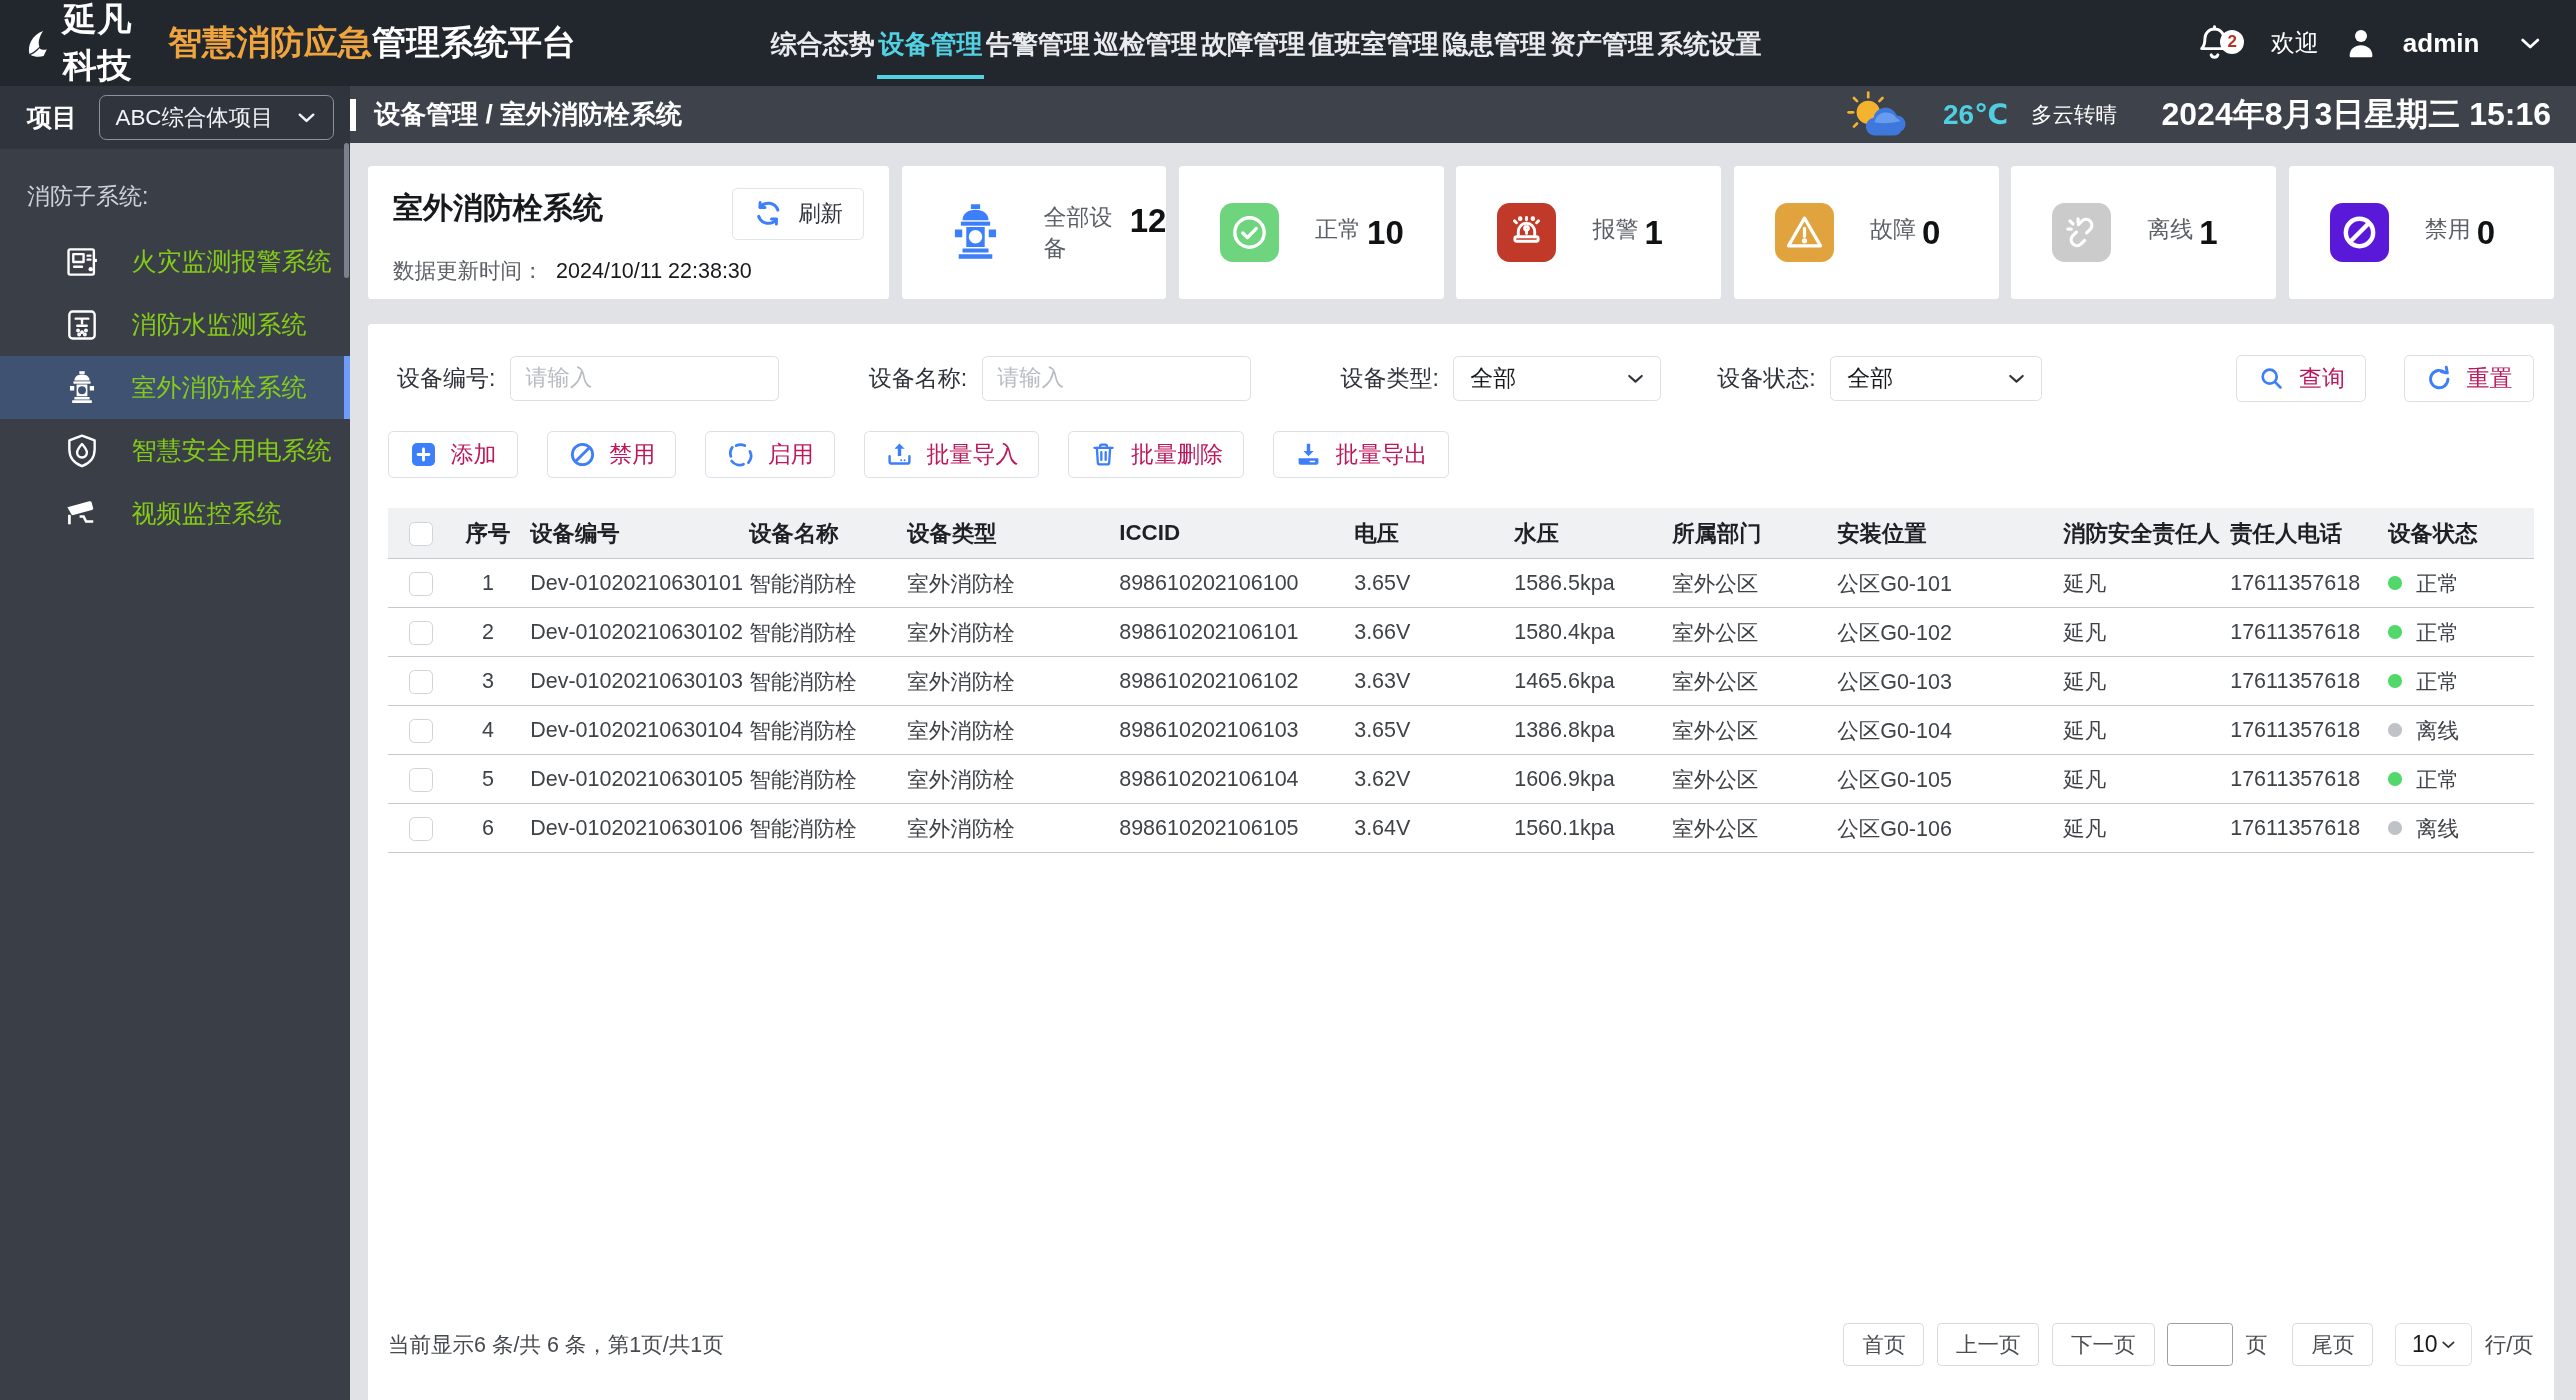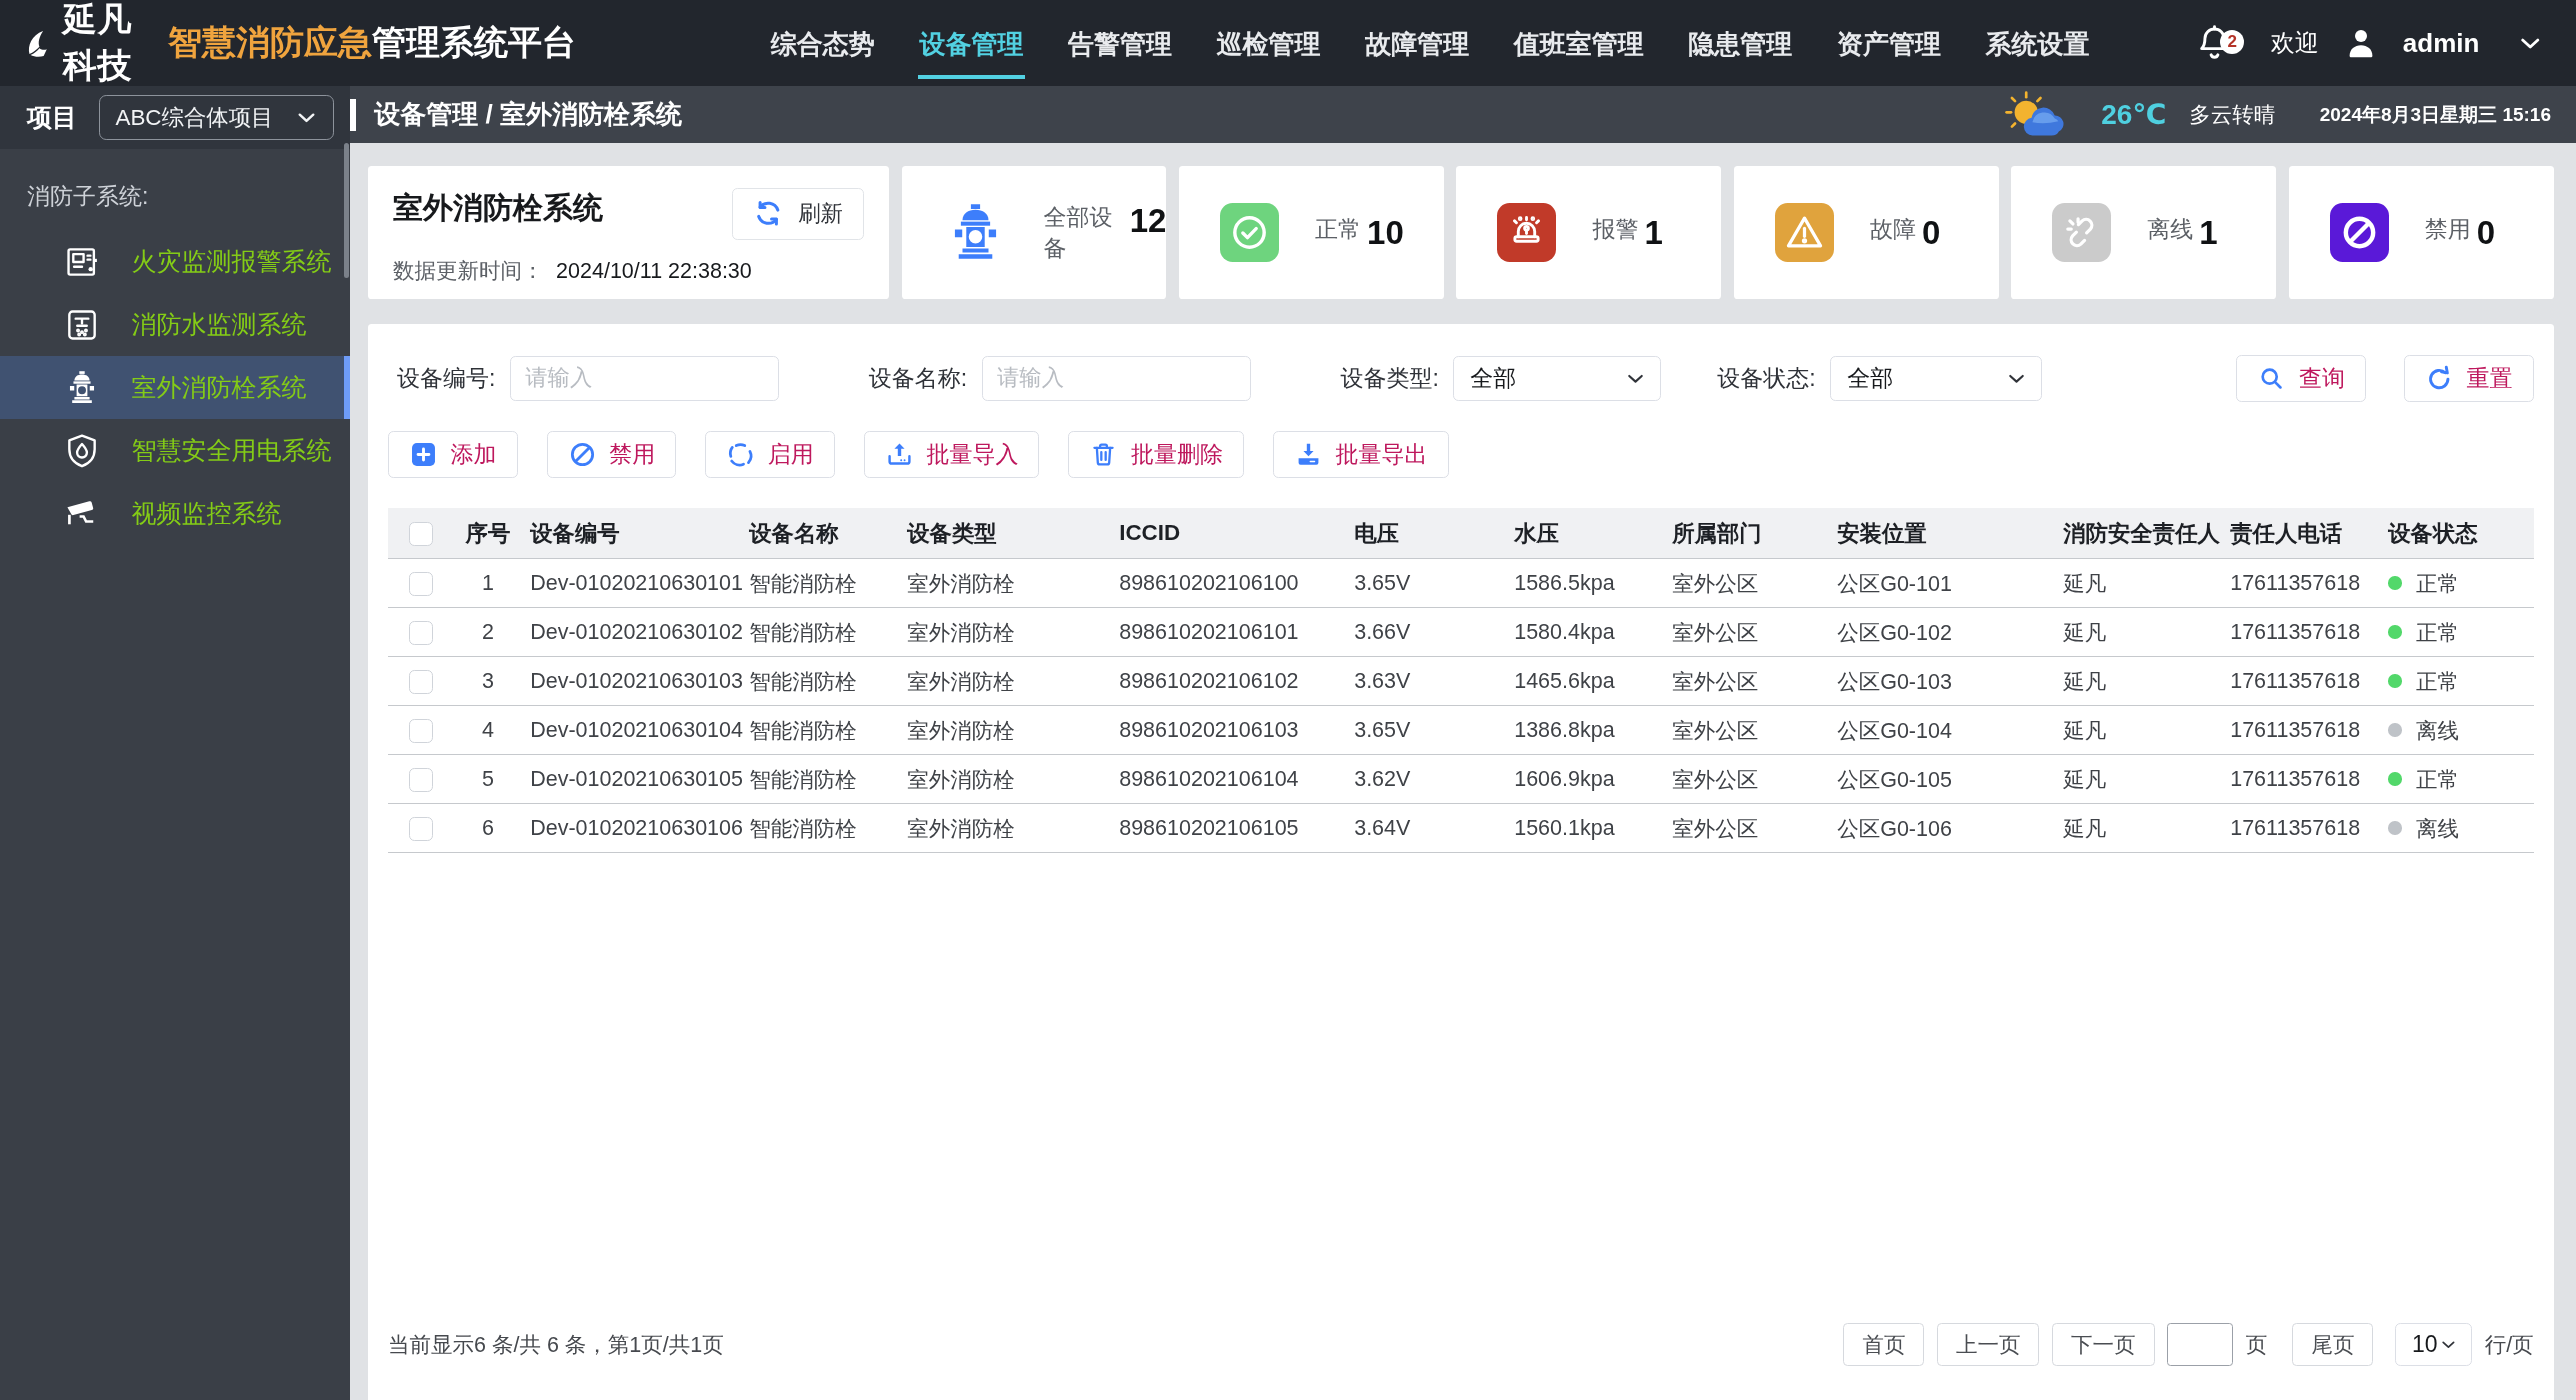--- a/index.html
+++ b/index.html
@@ -6,21 +6,21 @@
     font-family:"Liberation Sans","DejaVu Sans",sans-serif;background:#e0e2e5;}
   .app{width:2576px;height:1400px;display:flex;flex-direction:column;}
   
   .topbar{height:86px;background:#22262d;display:flex;align-items:center;flex-shrink:0;}
   .brand{display:flex;align-items:center;padding-left:20px;width:556px;flex-shrink:0;}
   .logo{width:57px;height:57px;display:inline-flex;}
   .company{color:#fff;font-size:34px;font-weight:bold;margin-left:9px;letter-spacing:0.9px;}
   .brand-title{font-size:34px;font-weight:bold;margin-left:23px;white-space:nowrap;}
   .brand-title .hl{color:#f0a43e;}
   .brand-title .rest{color:#fff;}
-  .mainnav{display:flex;align-items:center;gap:41px;margin-left:193px;}
+  .mainnav{display:flex;align-items:center;margin-left:193px;}
   .nav-item{color:#e9ebee;font-size:26px;font-weight:bold;padding:20px 1.8px 12.6px 1.8px;cursor:pointer;
     border-bottom:4.5px solid transparent;white-space:nowrap;}
   .nav-item.active{color:#52d1e2;border-bottom-color:#52d1e2;}
   .topbar-right{margin-left:auto;display:flex;align-items:center;padding-right:30.5px;gap:23px;}
   .bell-wrap{position:relative;display:inline-flex;width:41px;height:41px;cursor:pointer;}
   .badge{position:absolute;right:-9px;top:7.2px;width:24px;height:24px;background:#fff;border-radius:50%;
     color:#b43327;font-size:17px;font-weight:bold;display:flex;align-items:center;justify-content:center;}
   .welcome{color:#fff;font-size:24px;margin-left:12.6px;}
   .avatar{width:38px;height:38px;display:inline-flex;}
   .username{color:#fff;font-size:26px;font-weight:bold;}
@@ -41,21 +41,21 @@
   .side-scroll-thumb{position:absolute;right:0.9px;top:57px;width:5.4px;height:135px;background:#7b818a;border-radius:2.7px;}
   
   .main{flex:1;display:flex;flex-direction:column;min-width:0;}
   .crumb-bar{height:57px;background:#3e434b;display:flex;align-items:center;flex-shrink:0;padding-right:25px;}
   .crumb-mark{width:6.3px;height:32px;background:#fff;margin-left:0px;margin-right:18px;}
   .crumb-text{color:#fff;font-size:26px;font-weight:bold;}
   .weather{margin-left:auto;display:flex;align-items:center;gap:23px;justify-content:space-between;}
   .weather-icon{width:75px;height:52px;display:inline-flex;}
   .weather-temp{color:#4fd0e0;font-size:28px;font-weight:bold;}
   .weather-cond{color:#fff;font-size:21.5px;}
-  .weather-date{color:#fff;font-size:19px;font-weight:bold;margin-left:21.5px;white-space:nowrap;}
+  .weather-date{color:#fff;font-size:32px;font-weight:bold;margin-left:21.5px;white-space:nowrap;}
   .content{flex:1;display:flex;flex-direction:column;padding:23px 22.4px 0 18px;min-height:0;}
   .stats-row{display:flex;gap:12.6px;height:133px;flex-shrink:0;}
   .card{background:#fff;border-radius:3.6px;}
   .overview-card{width:521px;flex-shrink:0;padding:21.5px 25px;box-sizing:border-box;}
   .overview-top{display:flex;align-items:flex-start;justify-content:space-between;}
   .overview-top h2{margin:0;font-size:30px;color:#17191c;}
   .refresh-btn{display:flex;align-items:center;gap:14.4px;background:#fff;border:1.8px solid #e1e4e8;border-radius:5.4px;
     height:52px;padding:0 20px;font-size:22.4px;color:#303339;cursor:pointer;font-family:inherit;}
   .refresh-btn .icon{width:30.5px;height:30.5px;display:inline-flex;}
   .overview-updated{margin-top:16px;font-size:21.5px;color:#5c6066;}

